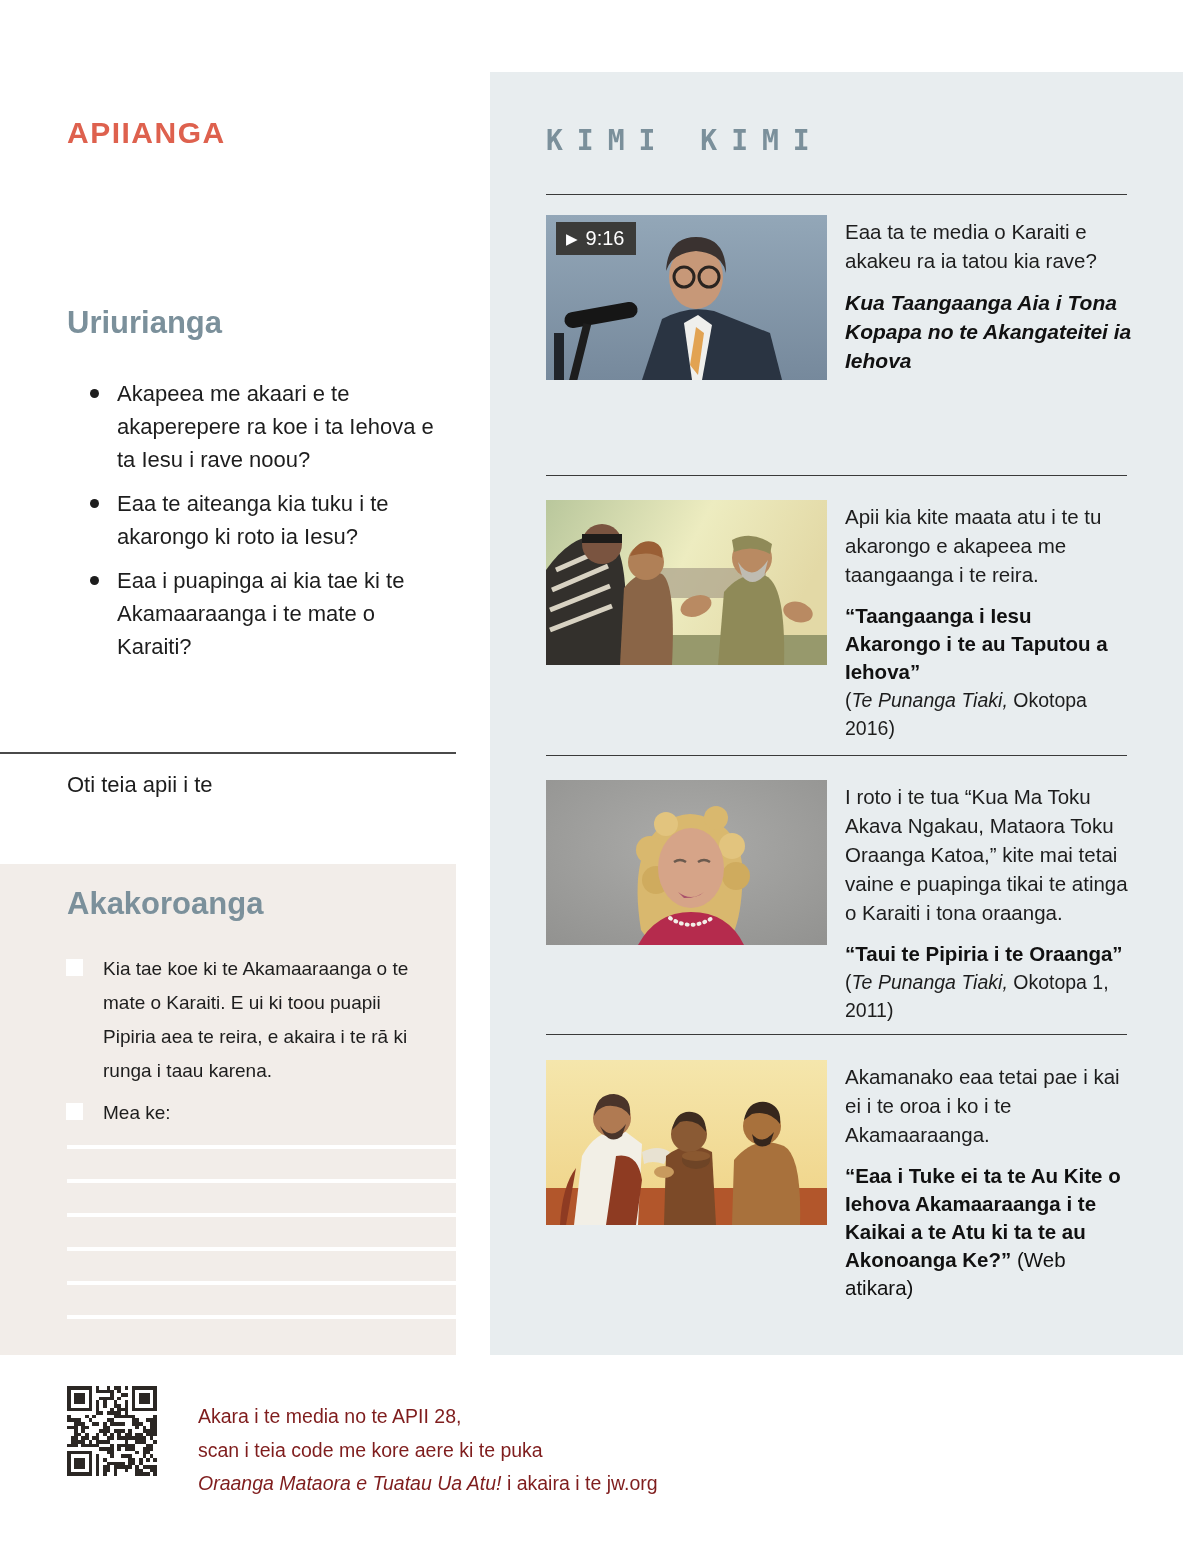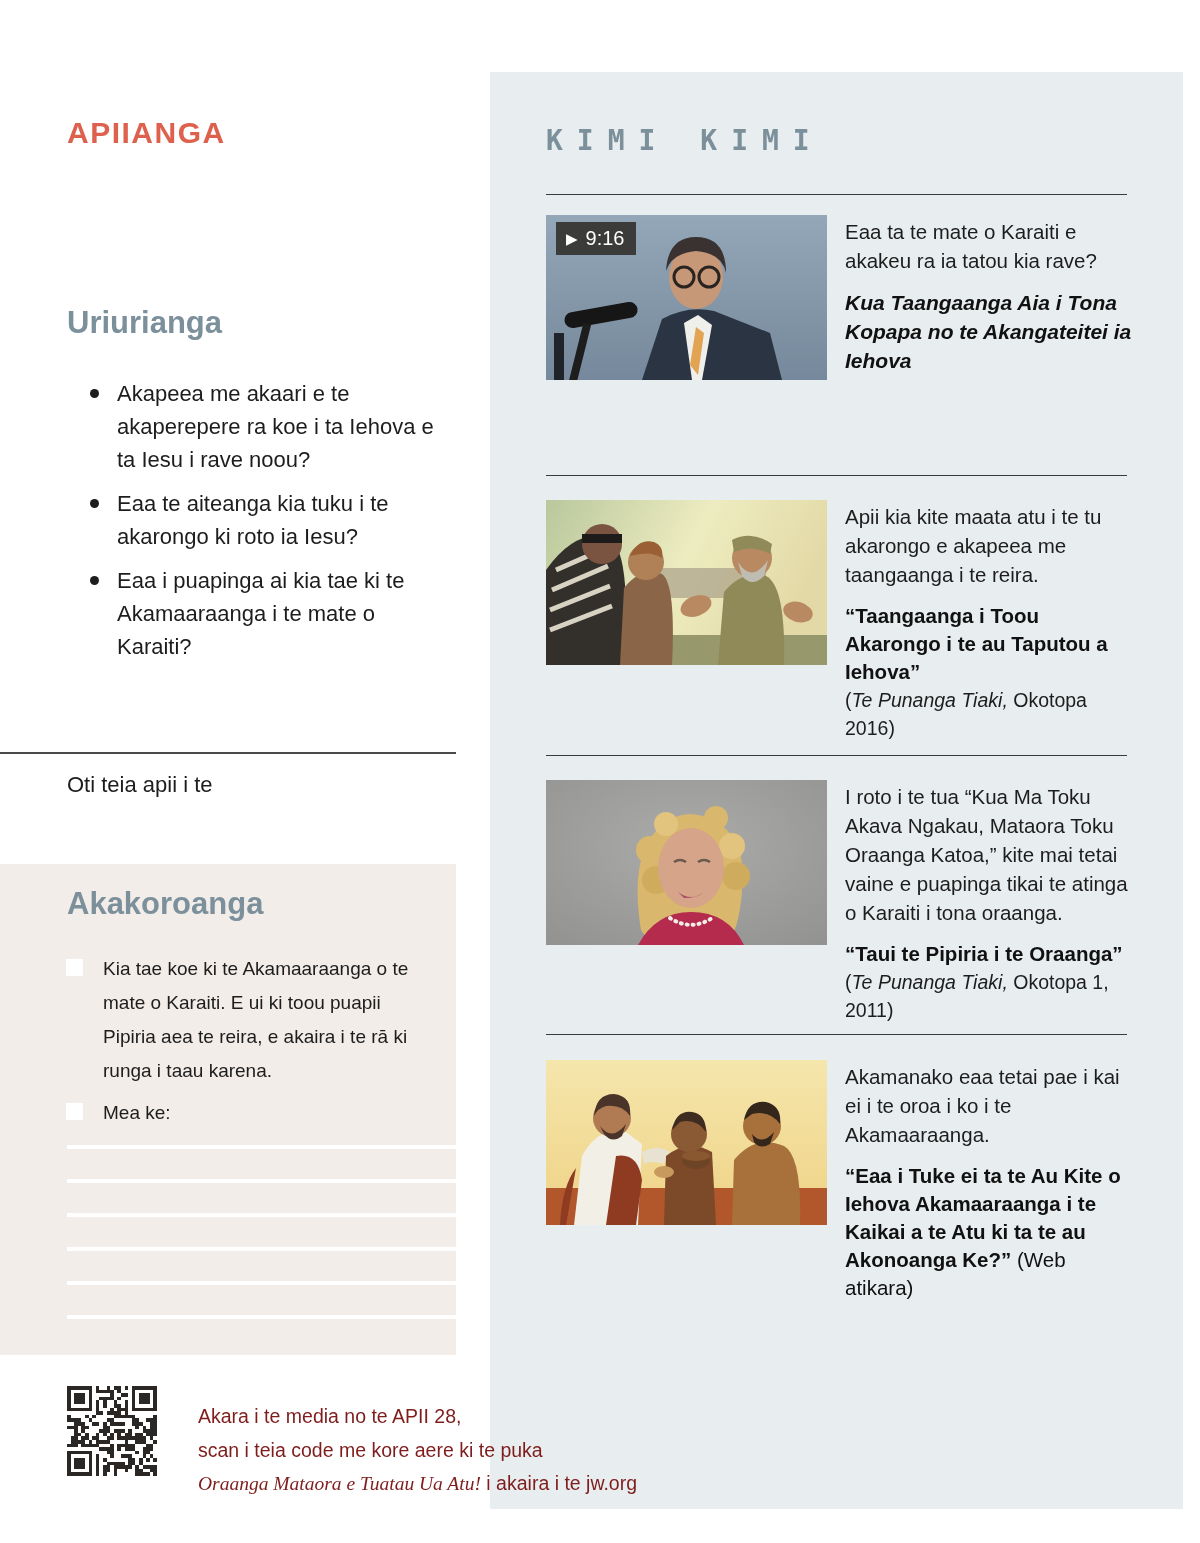--- a/index.html
+++ b/index.html
@@ -39,21 +39,21 @@
 
   .goal-box { position:absolute; left:0; top:852px; width:456px; height:491px; background:#F2EDE9; }
   .goal-title { position:absolute; left:67px; top:22px; font-size:31px; font-weight:bold; color:#7B909B; }
   .goal-item { position:absolute; left:66px; width:362px; padding-left:37px; font-size:19px; line-height:34px; color:#1d1d1d; }
   .goal-item .checkbox { position:absolute; left:0; top:7px; width:17px; height:17px; background:#ffffff; }
   .goal-item-1 { top:88px; }
   .goal-item-2 { top:232px; }
   .write-line { position:absolute; left:67px; width:389px; height:4px; background:#ffffff; }
 
   
-  .kimi-panel { position:absolute; left:490px; top:60px; width:693px; height:1437px; background:#E8EDEF; }
+  .kimi-panel { position:absolute; left:490px; top:60px; width:693px; height:1283px; background:#E8EDEF; }
   .kimi-title {
     position:absolute; left:56px; top:52px;
     font-family:"DejaVu Sans Mono", monospace; font-weight:bold;
     font-size:28px; letter-spacing:14px; color:#7B909B;
   }
   .hrule { position:absolute; left:56px; width:581px; border-top:1.7px solid #3a3a3a; }
   .rule-1 { top:122px; } .rule-2 { top:403px; } .rule-3 { top:683px; } .rule-4 { top:962px; }
 
   .entry { position:absolute; left:56px; width:600px; }
   .entry-1 { top:143px; } .entry-2 { top:428px; } .entry-3 { top:708px; } .entry-4 { top:988px; }
@@ -69,21 +69,21 @@
   .lead { font-size:20.5px; line-height:29px; color:#1d1d1d; margin-bottom:13px; }
   .ref-bold { font-size:20.5px; line-height:28px; font-weight:bold; color:#111; }
   .ref-bold-italic { font-size:21px; line-height:29px; font-weight:bold; font-style:italic; color:#111; }
   .ref-src { font-size:19.5px; line-height:28px; color:#1d1d1d; }
   .ref-src .it { font-style:italic; }
   .plain-suffix { font-weight:normal; }
 
   
   .qr-code { position:absolute; left:67px; top:1374px; width:90px; height:90px; }
   .footer-text { position:absolute; left:198px; top:1388px; font-size:19.5px; line-height:33.5px; color:#7f1d1d; }
-  .footer-text .it { font-style:italic;font-family:Liberation Serif, serif; }
+  .footer-text .it { font-style:italic; }
 </style>
 </head>
 <body>
 
 <div class="page">
 
   <h1 class="apiianga-title">APIIANGA</h1>
   <h2 class="uriurianga-title">Uriurianga</h2>
 
   <ul class="discussion-list">
@@ -140,21 +140,21 @@
           <rect x="18" y="92" width="74" height="16" rx="8" fill="#161616" transform="rotate(-10 55 100)"></rect>
           <rect x="30" y="108" width="8" height="60" fill="#1d1d1d" transform="rotate(14 34 138)"></rect>
           <rect x="8" y="118" width="10" height="50" fill="#20242a"></rect>
         </svg>
         <span class="duration-badge">
           <span class="play-glyph">▶</span>
           <span>9:16</span>
         </span>
       </div>
       <div class="etext">
-        <p class="lead">Eaa ta te mate o Karaiti e akakeu ra ia tatou kia rave?</p>
+        <p class="lead">Eaa ta te media o Karaiti e akakeu ra ia tatou kia rave?</p>
         <p class="ref-bold-italic">Kua Taangaanga Aia i Tona Kopapa no te Akangateitei ia Iehova</p>
       </div>
     </div>
 
     <div class="entry entry-2">
       <div class="thumb">
         <svg viewBox="0 0 281 165" preserveAspectRatio="none">
           <defs>
             <linearGradient id="sky2" x1="0" y1="0" x2="1" y2="0.3">
               <stop offset="0" stop-color="#B9C79C"></stop>
@@ -175,21 +175,21 @@
           <path d="M172,165 L178,92 Q196,70 220,76 Q240,86 238,165 Z" fill="#8F8A58"></path>
           <circle cx="206" cy="58" r="20" fill="#B98A62"></circle>
           <path d="M192,62 Q206,84 222,60 L218,76 Q206,88 196,76 Z" fill="#BFBCB2"></path>
           <path d="M186,40 Q206,30 226,44 L224,54 Q206,44 188,52 Z" fill="#8F8A58"></path>
           <ellipse cx="150" cy="106" rx="16" ry="10" fill="#B98A62" transform="rotate(-20 150 106)"></ellipse>
           <ellipse cx="252" cy="112" rx="15" ry="10" fill="#B98A62" transform="rotate(15 252 112)"></ellipse>
         </svg>
       </div>
       <div class="etext">
         <p class="lead">Apii kia kite maata atu i te tu akarongo e akapeea me taangaanga i te reira.</p>
-        <p class="ref-bold">“Taangaanga i Toou Akarongo i te au Taputou a Iehova”</p>
+        <p class="ref-bold">“Taangaanga i Iesu Akarongo i te au Taputou a Iehova”</p>
         <p class="ref-src"><span>(</span><span class="it">Te Punanga Tiaki,</span><span> Okotopa 2016)</span></p>
       </div>
     </div>
 
     <div class="entry entry-3">
       <div class="thumb">
         <svg viewBox="0 0 281 165" preserveAspectRatio="none">
           <defs>
             <radialGradient id="graybg" cx="0.5" cy="0.4" r="0.9">
               <stop offset="0" stop-color="#ABABA9"></stop>

